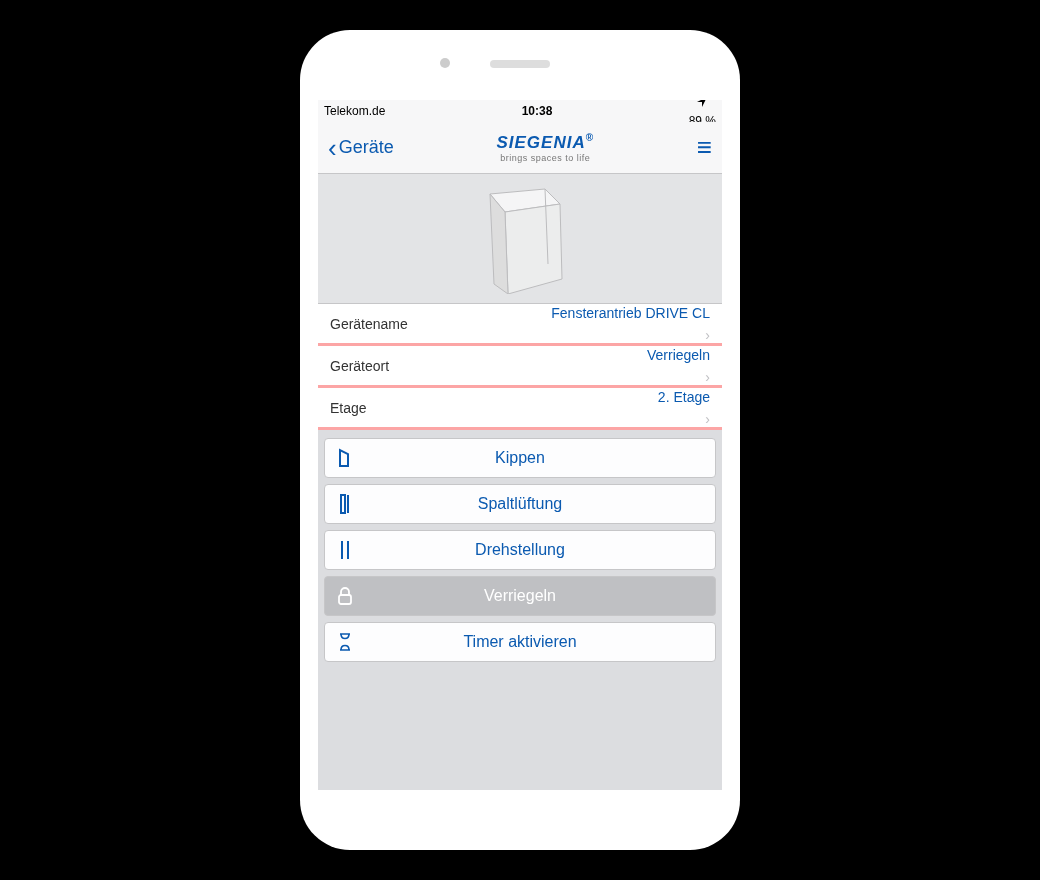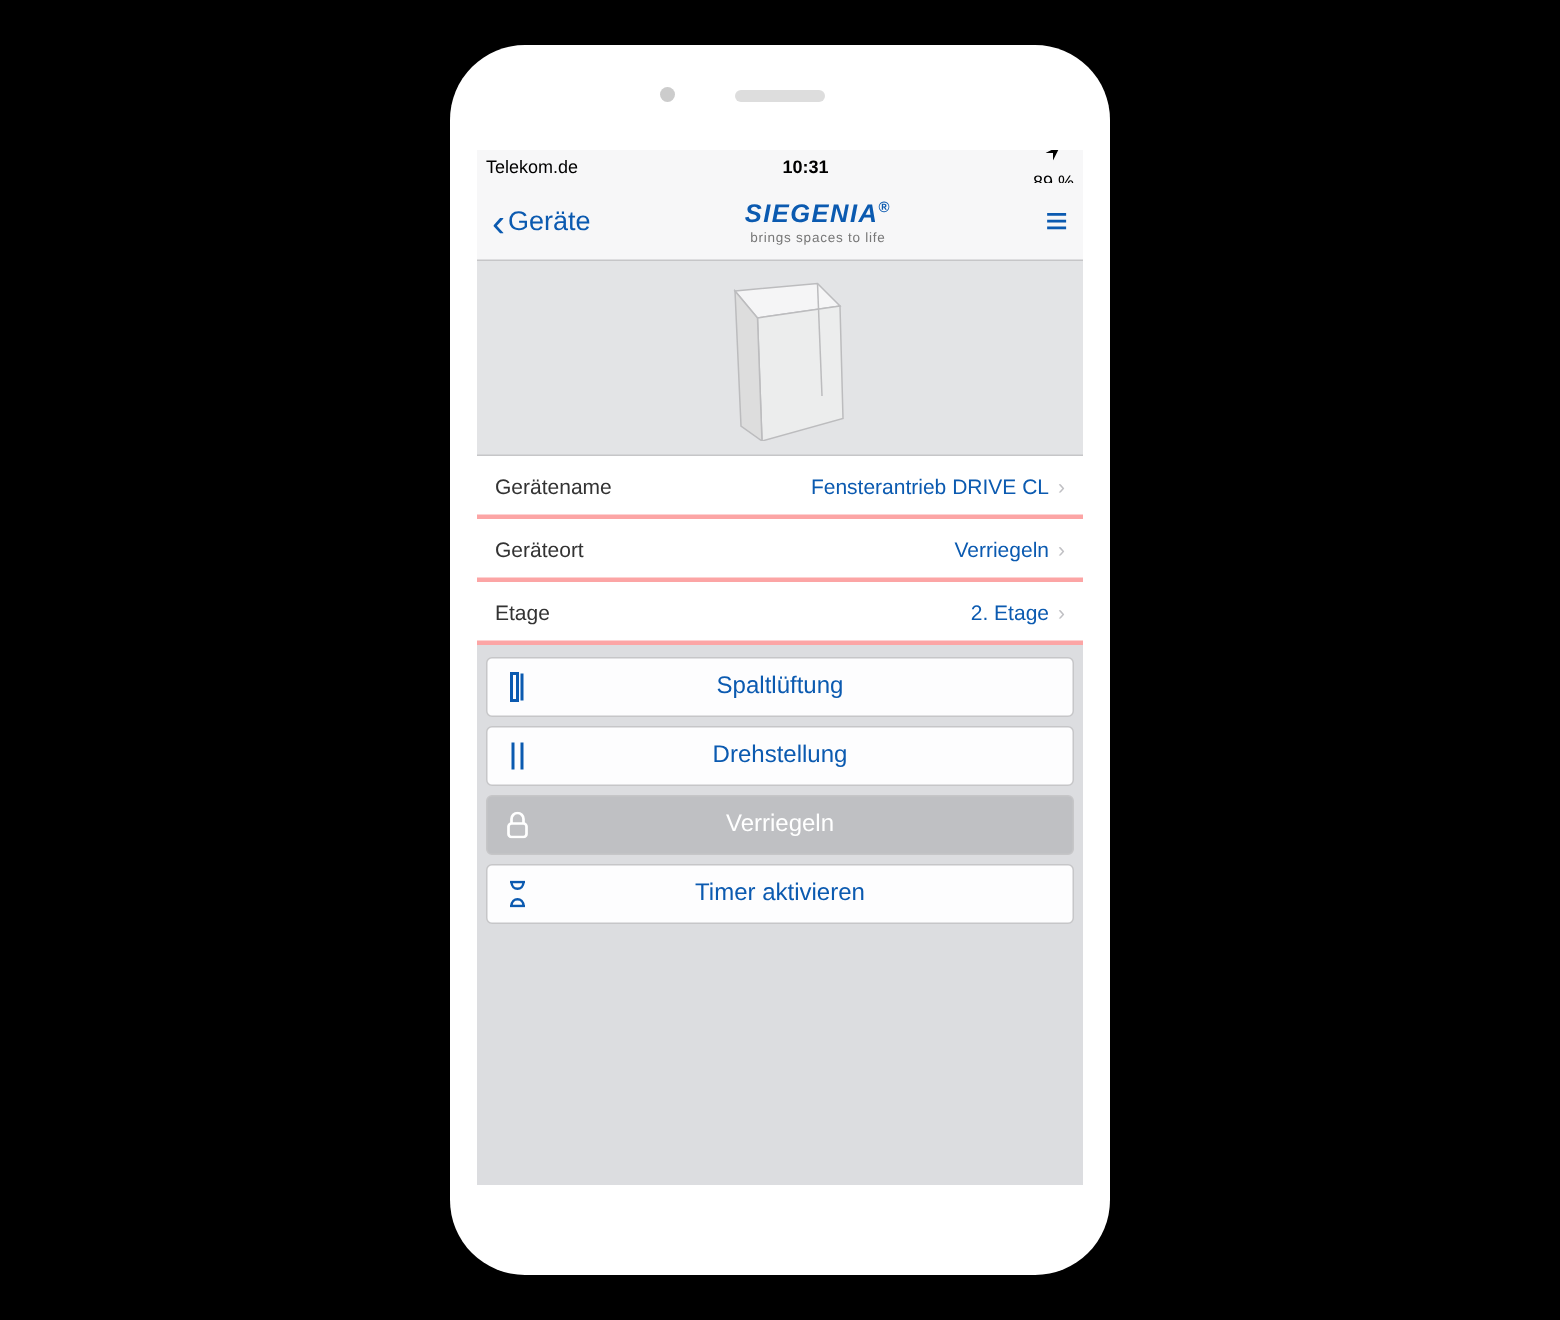--- a/index.html
+++ b/index.html
@@ -98,21 +98,21 @@
   
   .rows { background:#fff;}
   .row {
     height: 42px;
     padding: 0 12px;
     display:flex; align-items:center; justify-content:space-between;
     border-bottom: 3px solid #fca5a5;
     cursor:pointer;
   }
   .row-label { color:#333; font-size:14px; }
-  .row-value { color:#0b5ab0; font-size:14px; display:flex;align-items:flex-end;gap:6px;}
+  .row-value { color:#0b5ab0; font-size:14px; display:flex;align-items:flex-end;gap:6px;flex-direction:column;}
   .row-chev { color:#c0c0c4; font-size:14px; }
   
   .status-sec {
     background:#fff;
     padding: 8px 10px 12px 10px;
     margin-top:10px;
     border-top:1px solid #c6c6c8;
     border-bottom:1px solid #c6c6c8;
   }
   .status-title { font-size:13px; color:#333; margin-bottom:6px; }
@@ -181,21 +181,21 @@
         <span class="dots">
           <span></span><span></span><span></span><span></span><span class="off"></span>
         </span>
         <span>Telekom.de</span>
         <span class="wifi">
           <svg width="14" height="10" viewBox="0 0 14 10">
               <path d="M7 9 L5 7 A3 3 0 0 1 9 7 Z M3 5 A6 6 0 0 1 11 5 L9.5 6.3 A4 4 0 0 0 4.5 6.3 Z M1 3 A9 9 0 0 1 13 3 L11.5 4.3 A7 7 0 0 0 2.5 4.3 Z" fill="#000"></path>
             </svg>
         </span>
       </div>
-      <div style="font-weight:600">10:31</div>
+      <div style="font-weight:600">10:38</div>
       <div class="status-right">
         <span>
           <svg width="12" height="12" viewBox="0 0 12 12">
               <circle cx="6" cy="6" r="5" fill="none" stroke="#000" stroke-width="1"></circle>
               <path d="M6 3v3l2 1" stroke="#000" stroke-width="1" fill="none"></path>
             </svg>
         </span>
         <span>
           <svg width="10" height="10" viewBox="0 0 10 10">
               <path d="M0 5 L10 0 L5 10 L5 5 Z" fill="#000"></path>
@@ -255,20 +255,28 @@
           <span class="row-chev">›</span>
         </span>
       </div>
     </div>
 
 
     <div class="actions">
       <div class="act-btn">
         <span class="ic">
           <svg width="14" height="20" viewBox="0 0 14 20">
+              <path d="M2 18 L2 2 L10 6 L10 18 Z" fill="none" stroke="#0b5ab0" stroke-width="2"></path>
+            </svg>
+        </span>
+        <span class="lbl">Kippen</span>
+      </div>
+      <div class="act-btn">
+        <span class="ic">
+          <svg width="14" height="20" viewBox="0 0 14 20">
               <rect x="3" y="1" width="4" height="18" fill="none" stroke="#0b5ab0" stroke-width="2"></rect>
               <line x1="10" y1="1" x2="10" y2="19" stroke="#0b5ab0" stroke-width="2"></line>
             </svg>
         </span>
         <span class="lbl">Spaltlüftung</span>
       </div>
       <div class="act-btn">
         <span class="ic">
           <svg width="14" height="20" viewBox="0 0 14 20">
               <line x1="4" y1="1" x2="4" y2="19" stroke="#0b5ab0" stroke-width="2"></line>

